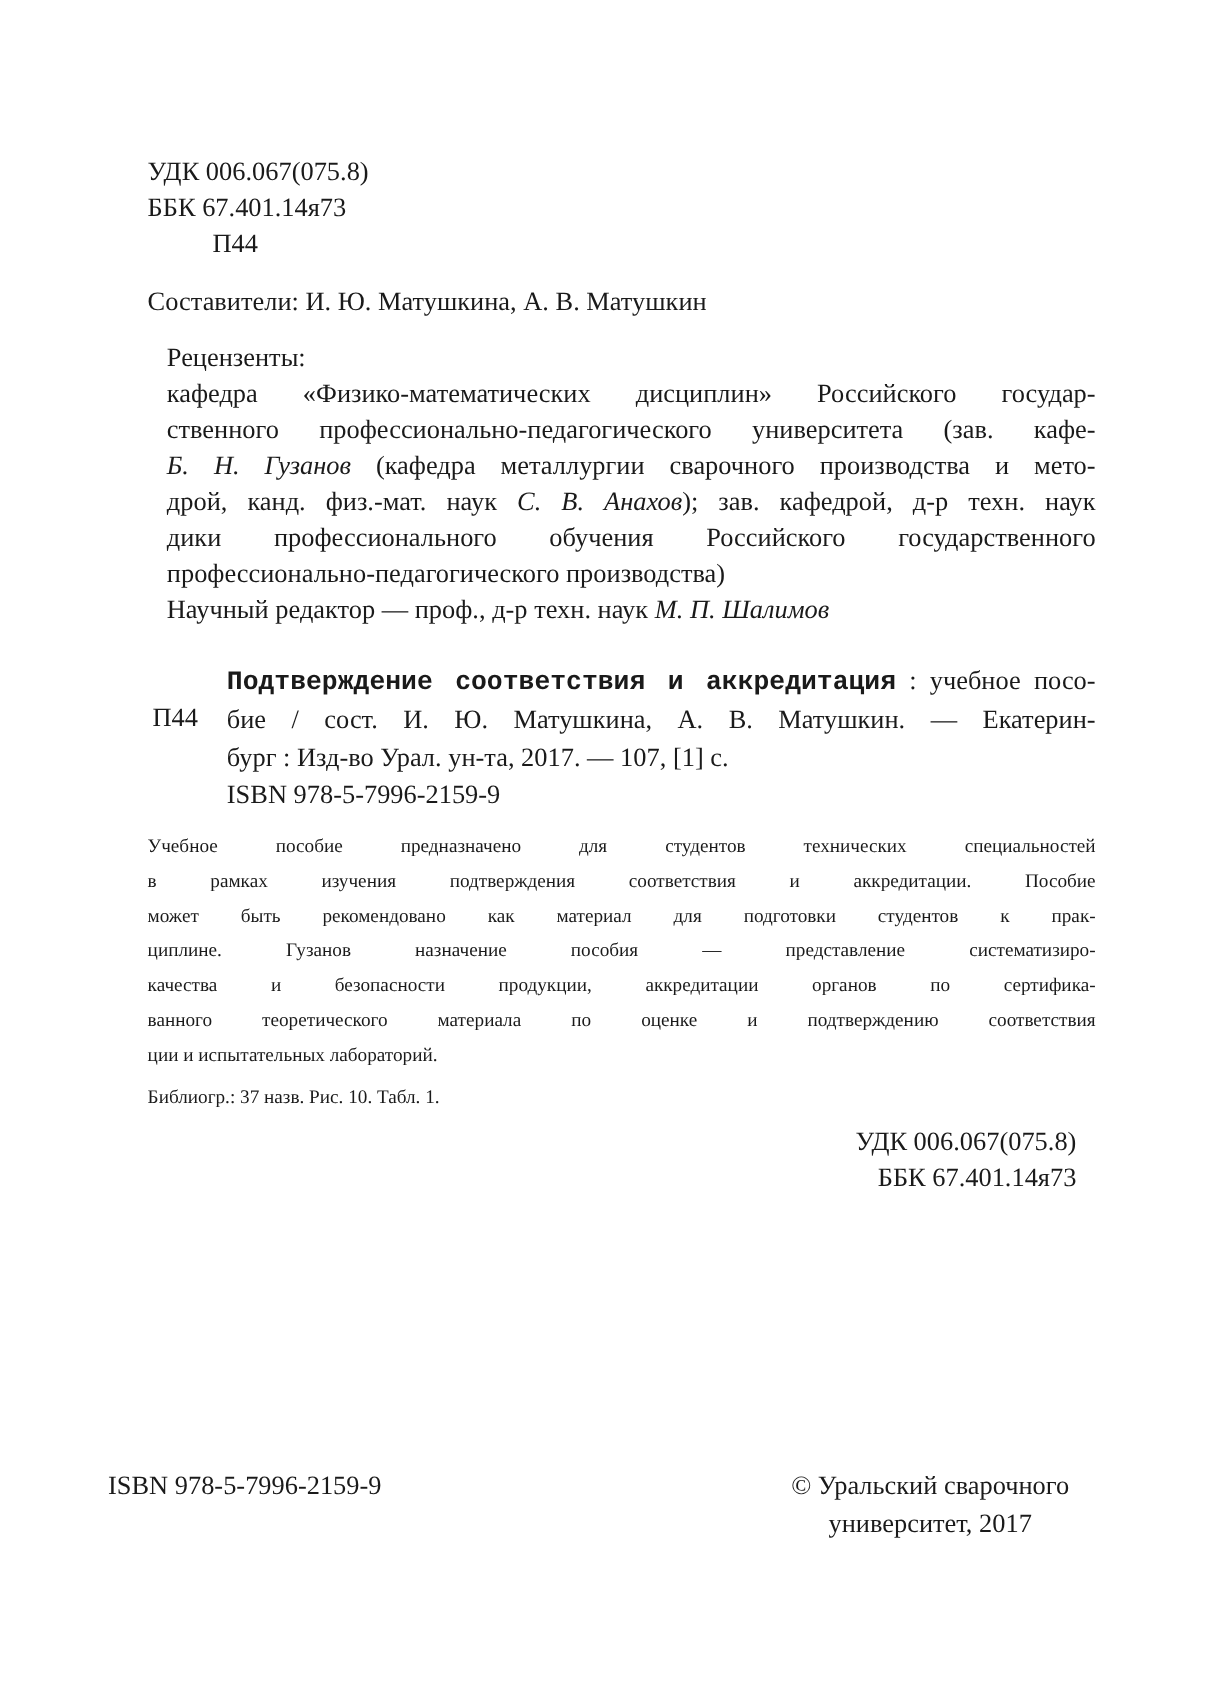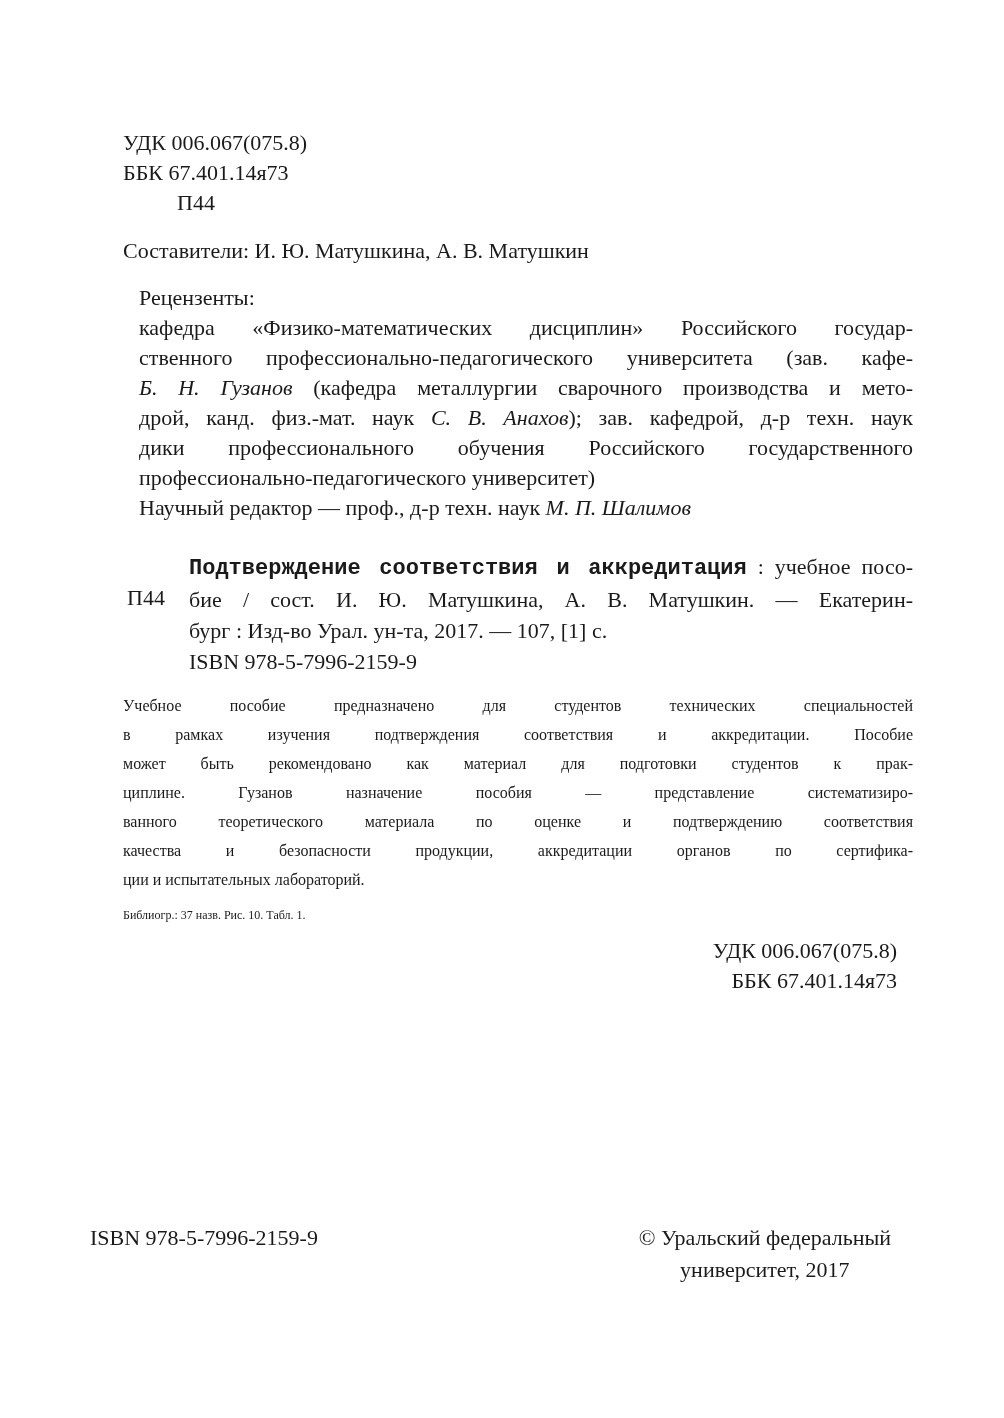--- a/index.html
+++ b/index.html
@@ -47,21 +47,21 @@
     font-size: 22px;
     line-height: 31px;
   }
   .annotation { margin-top: 14px; }
   .aline {
     font-size: 16px;
     line-height: 29px;
   }
   .biblio {
     margin-top: 6px;
-    font-size: 12px;
+    font-size: 16px;
     line-height: 30px;
   }
   .right-codes {
     margin-top: 6px;
     text-align: right;
     padding-right: 16px;
   }
   .footer {
     position: absolute;
     left: 90px;
@@ -91,51 +91,51 @@
 
     <div class="line compilers">Составители: И. Ю. Матушкина, А. В. Матушкин</div>
 
     <div class="reviewers">
       <div class="line">Рецензенты:</div>
       <div class="line just">кафедра «Физико-математических дисциплин» Российского государ-</div>
       <div class="line just">ственного профессионально-педагогического университета (зав. кафе-</div>
       <div class="line just"><span class="it">Б. Н. Гузанов</span><span> (кафедра металлургии сварочного производства и мето-</span></div>
       <div class="line just"><span>дрой, канд. физ.-мат. наук </span><span class="it">С. В. Анахов</span><span>); зав. кафедрой, д-р техн. наук</span></div>
       <div class="line just">дики профессионального обучения Российского государственного</div>
-      <div class="line">профессионально-педагогического университет)</div>
+      <div class="line">профессионально-педагогического производства)</div>
       <div class="line"><span>Научный редактор — проф., д-р техн. наук </span><span class="it">М. П. Шалимов</span></div>
     </div>
 
     <div class="catalog">
       <div class="catalog-code">П44</div>
       <div class="line just"><span class="b">Подтверждение соответствия и аккредитация</span><span> : учебное посо-</span></div>
       <div class="line just">бие / сост. И. Ю. Матушкина, А. В. Матушкин. — Екатерин-</div>
       <div class="line">бург : Изд-во Урал. ун-та, 2017. — 107, [1] с.</div>
       <div class="line">ISBN 978-5-7996-2159-9</div>
     </div>
 
     <div class="annotation">
       <div class="aline just">Учебное пособие предназначено для студентов технических специальностей</div>
       <div class="aline just">в рамках изучения подтверждения соответствия и аккредитации. Пособие</div>
       <div class="aline just">может быть рекомендовано как материал для подготовки студентов к прак-</div>
       <div class="aline just">циплине. Гузанов назначение пособия — представление систематизиро-</div>
+      <div class="aline just">качества и безопасности продукции, аккредитации органов по сертифика-</div>
       <div class="aline just">ванного теоретического материала по оценке и подтверждению соответствия</div>
-      <div class="aline just">качества и безопасности продукции, аккредитации органов по сертифика-</div>
       <div class="aline">ции и испытательных лабораторий.</div>
     </div>
 
     <div class="biblio">Библиогр.: 37 назв. Рис. 10. Табл. 1.</div>
 
     <div class="right-codes">
       <div class="line">УДК 006.067(075.8)</div>
       <div class="line">ББК 67.401.14я73</div>
     </div>
 
   </div>
 
   <div class="footer">
     <div class="line">ISBN 978-5-7996-2159-9</div>
     <div class="copyright">
-      <div class="line">© Уральский федеральный</div>
+      <div class="line">© Уральский сварочного</div>
       <div class="line">университет, 2017</div>
     </div>
   </div>
 </div>
 
 </body></html>

